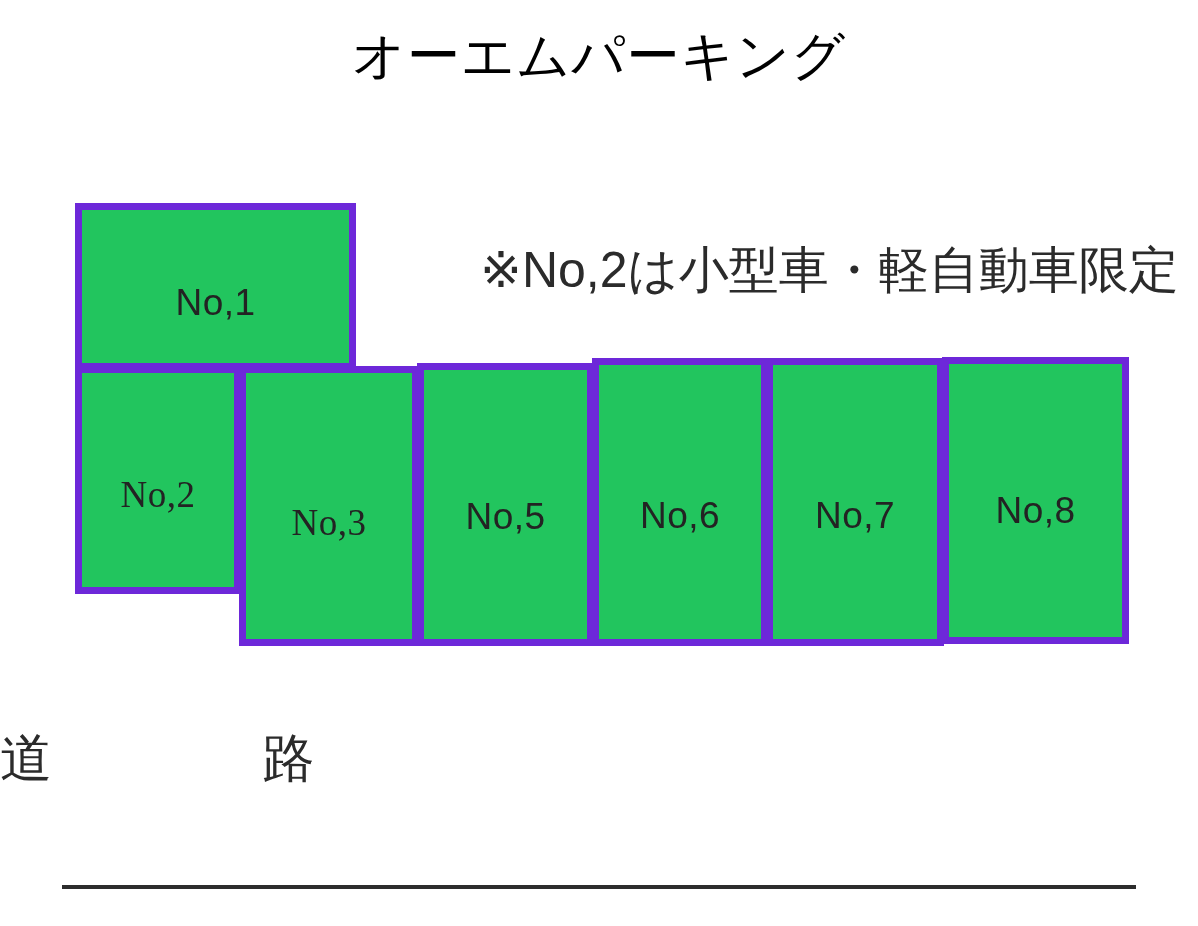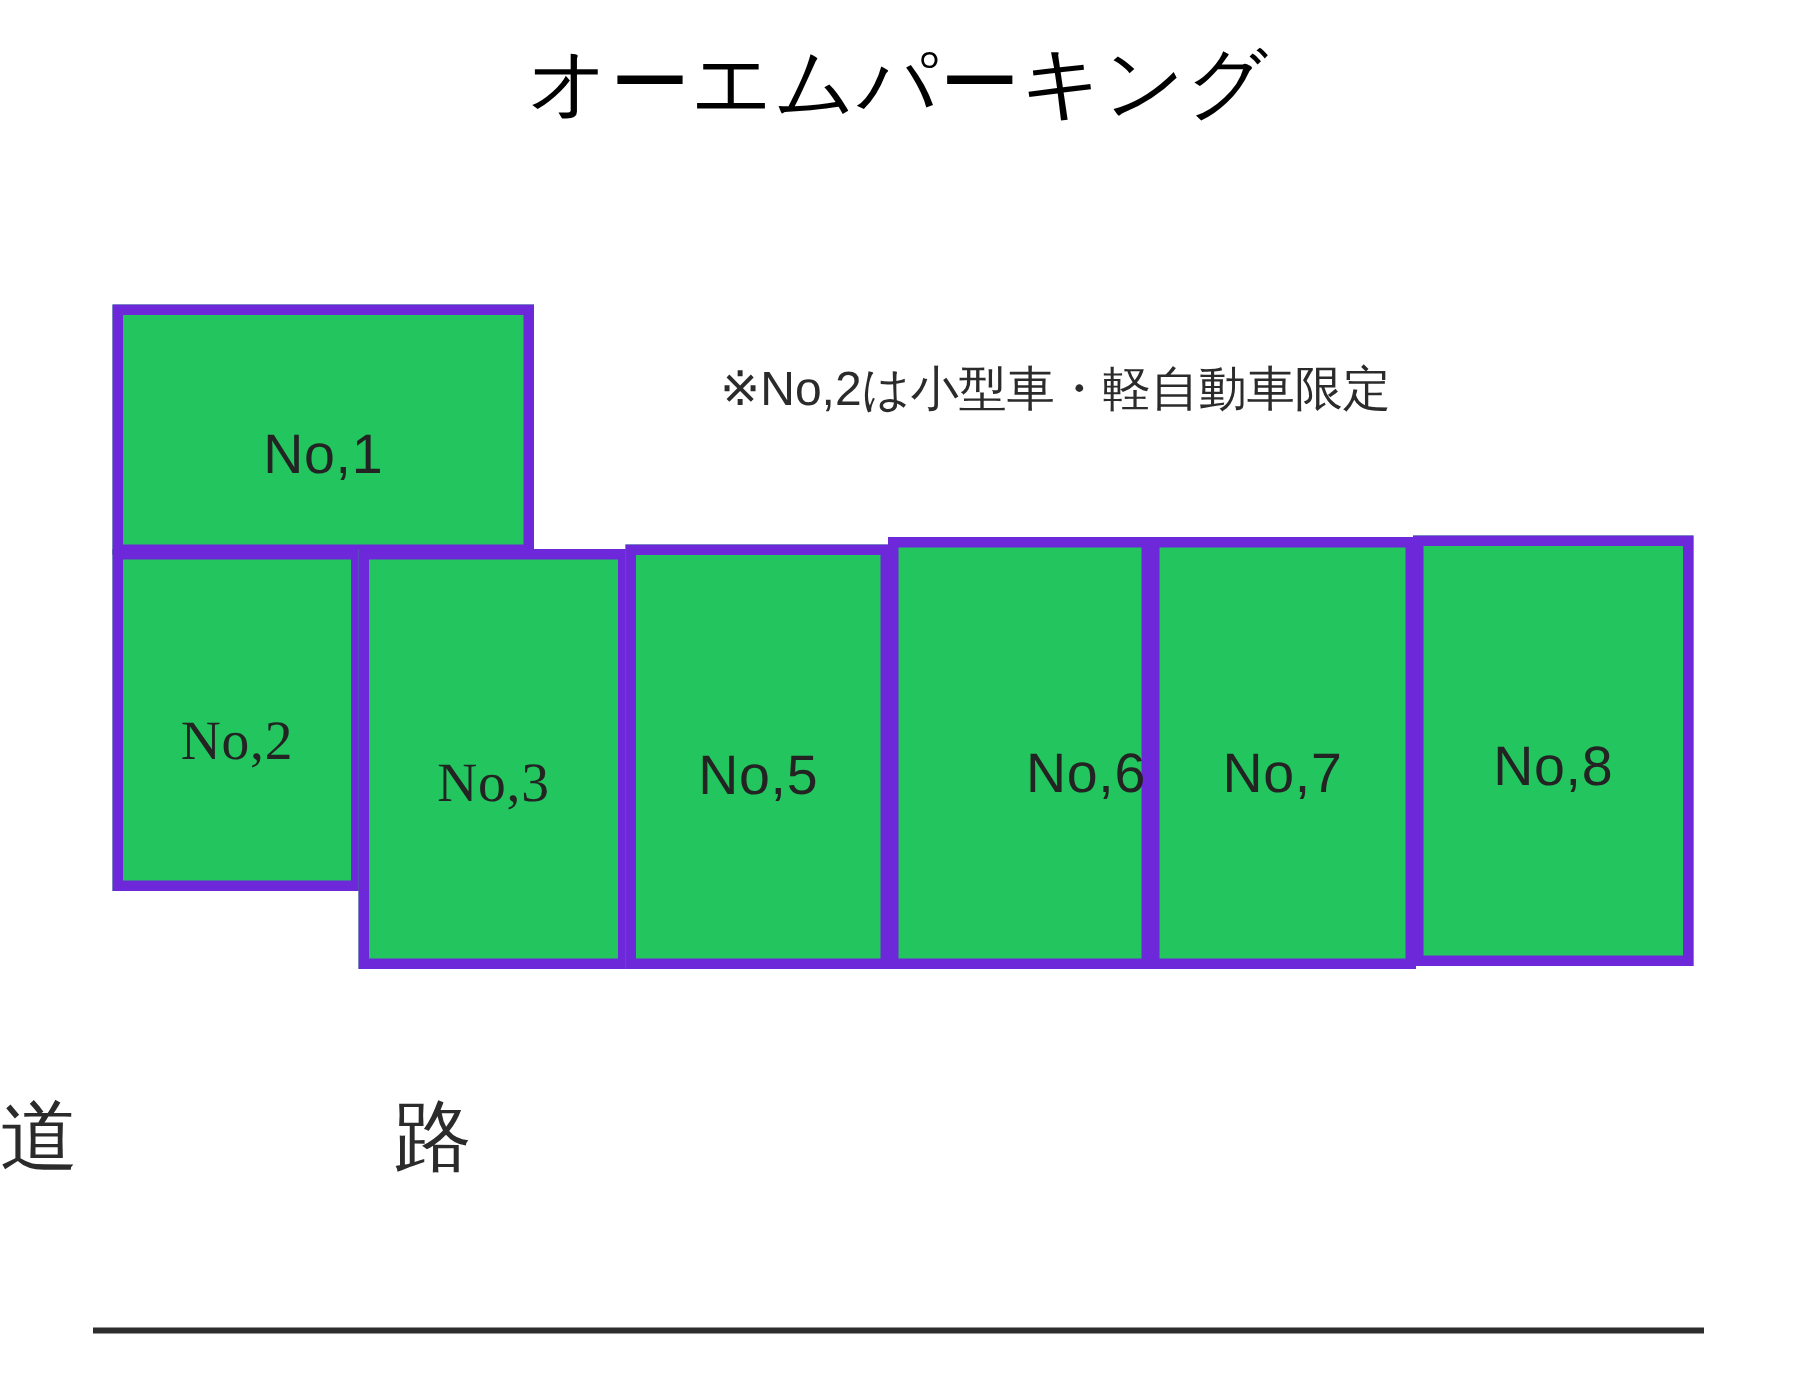--- a/index.html
+++ b/index.html
@@ -33,21 +33,21 @@
     color: #000000;
     white-space: nowrap;
     font-weight: 400;
   }
 
   
   .note {
     position: absolute;
     left: 480px;
     top: 240px;
-    font-size: 32px;
+    font-size: 50px;
     line-height: 1.2;
     color: #2b2b2b;
     white-space: nowrap;
     letter-spacing: 0px;
     font-weight: 400;
   }
 
   
   .stall {
     position: absolute;
@@ -75,21 +75,21 @@
   #stall-2 { left: 75px;  top: 366px; width: 166px; height: 228px; font-family: Liberation Serif, serif; }
   #stall-2 .stall-label { top: 103px; }
 
   #stall-3 { left: 239px; top: 366px; width: 180px; height: 280px; }
   #stall-3 .stall-label { top: 131px; font-family: Liberation Serif, serif; }
 
   #stall-5 { left: 417px; top: 363px; width: 177px; height: 283px; }
   #stall-5 .stall-label { top: 128px; }
 
   #stall-6 { left: 592px; top: 358px; width: 176px; height: 288px; }
-  #stall-6 .stall-label { top: 132px; margin-left: 44px; }
+  #stall-6 .stall-label { top: 132px; }
 
   #stall-7 { left: 766px; top: 358px; width: 178px; height: 288px; }
   #stall-7 .stall-label { top: 132px; }
 
   #stall-8 { left: 942px; top: 357px; width: 187px; height: 287px; }
   #stall-8 .stall-label { top: 128px; }
 
   
   .road-label {
     position: absolute;

